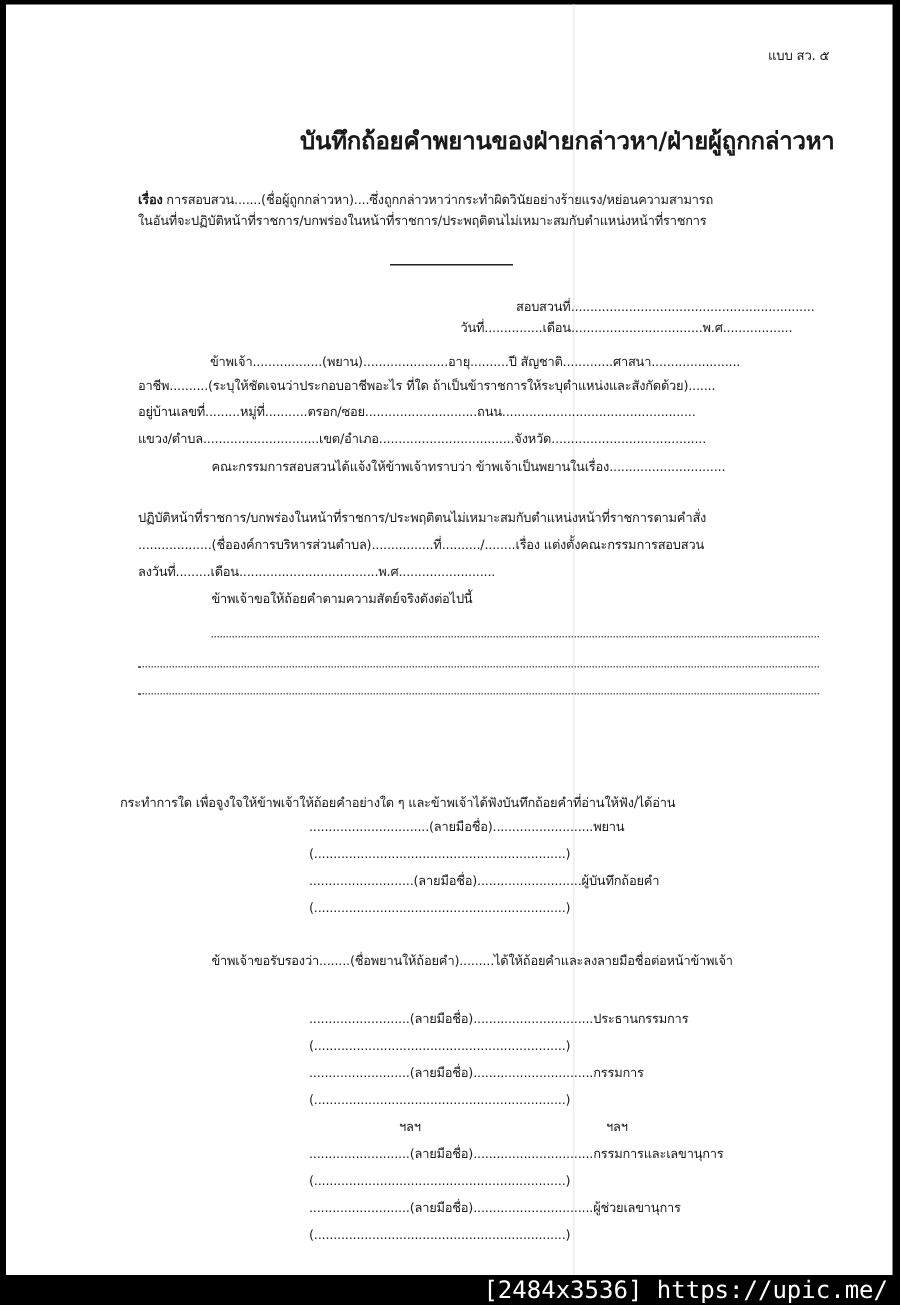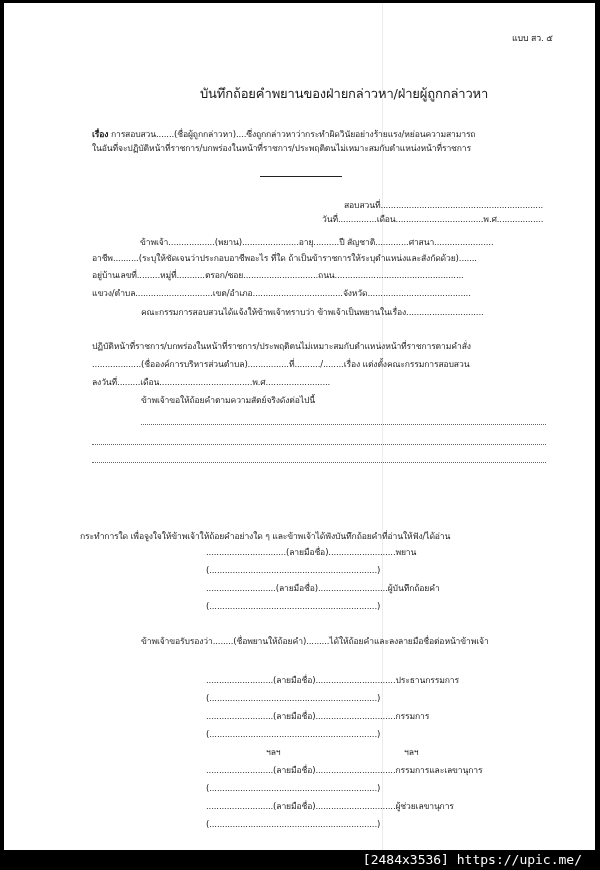--- a/index.html
+++ b/index.html
@@ -2,46 +2,46 @@
 <html><head>
 <meta charset="utf-8">
 <style>
   html, body { margin:0; padding:0; }
   body { width:600px; height:870px; background:#000; position:relative; overflow:hidden;
          font-family:"DejaVu Sans", "Liberation Sans", sans-serif; color:#1a1a1a; }
   .page { position:absolute; left:4px; top:3px; width:591px; height:847px; background:#fff; }
   .fold { position:absolute; left:378px; top:0; width:1px; height:847px; background:#ececec; }
   .ln { position:absolute; white-space:nowrap; font-size:8.6px; line-height:12px; letter-spacing:-0.15px; }
   .b { font-weight:bold; }
-  .title { font-size:13px; font-weight:normal; }
+  .title { font-size:16px; font-weight:bold; }
   .rule { position:absolute; height:1px; background:#222; }
   .dots { position:absolute; border-bottom:1px dotted #666; height:0; }
-  .footer { position:absolute; right:18px; bottom:2px; color:#fff; font-family:"DejaVu Sans Mono", monospace;
-            font-size:13px; line-height:16px; }
+  .footer { position:absolute; right:8px; bottom:2px; color:#fff; font-family:"DejaVu Sans Mono", monospace;
+            font-size:16px; line-height:16px; }
 </style>
 </head>
 <body>
 
 <div class="page">
   <div class="fold"></div>
 
   <div class="ln" style="left:508px;top:29px;font-size:8.8px;">แบบ สว. ๕</div>
 
   <div class="ln title" style="left:196px;top:85px;">บันทึกถ้อยคำพยานของฝ่ายกล่าวหา/ฝ่ายผู้ถูกกล่าวหา</div>
 
   <div class="ln" style="left:88px;top:125px;">
     <span class="b">เรื่อง</span>
     <span>การสอบสวน.......(ชื่อผู้ถูกกล่าวหา)....ซึ่งถูกกล่าวหาว่ากระทำผิดวินัยอย่างร้ายแรง/หย่อนความสามารถ</span>
   </div>
   <div class="ln" style="left:88px;top:139px;">ในอันที่จะปฏิบัติหน้าที่ราชการ/บกพร่องในหน้าที่ราชการ/ประพฤติตนไม่เหมาะสมกับตำแหน่งหน้าที่ราชการ</div>
 
   <div class="rule" style="left:256px;top:173px;width:82px;"></div>
 
   <div class="ln" style="left:340px;top:196px;">สอบสวนที่...............................................................</div>
-  <div class="ln" style="left:318px;top:210px;">วันที่...............เดือน..................................พ.ศ..................</div>
+  <div class="ln" style="left:303px;top:210px;">วันที่...............เดือน..................................พ.ศ..................</div>
 
   <div class="ln" style="left:136px;top:233px;">ข้าพเจ้า..................(พยาน)......................อายุ..........ปี   สัญชาติ.............ศาสนา.......................</div>
   <div class="ln" style="left:88px;top:249px;">อาชีพ..........(ระบุให้ชัดเจนว่าประกอบอาชีพอะไร ที่ใด ถ้าเป็นข้าราชการให้ระบุตำแหน่งและสังกัดด้วย).......</div>
   <div class="ln" style="left:88px;top:266px;text-align:right;">อยู่บ้านเลขที่.........หมู่ที่...........ตรอก/ซอย.............................ถนน..................................................</div>
   <div class="ln" style="left:88px;top:284px;">แขวง/ตำบล..............................เขต/อำเภอ...................................จังหวัด........................................</div>
 
   <div class="ln" style="left:137px;top:303px;">คณะกรรมการสอบสวนได้แจ้งให้ข้าพเจ้าทราบว่า  ข้าพเจ้าเป็นพยานในเรื่อง..............................</div>
   <div class="ln" style="left:88px;top:337px;">ปฏิบัติหน้าที่ราชการ/บกพร่องในหน้าที่ราชการ/ประพฤติตนไม่เหมาะสมกับตำแหน่งหน้าที่ราชการตามคำสั่ง</div>
   <div class="ln" style="left:88px;top:355px;">...................(ชื่อองค์การบริหารส่วนตำบล)................ที่........../........เรื่อง  แต่งตั้งคณะกรรมการสอบสวน</div>
   <div class="ln" style="left:88px;top:373px;">ลงวันที่.........เดือน....................................พ.ศ.........................</div>

